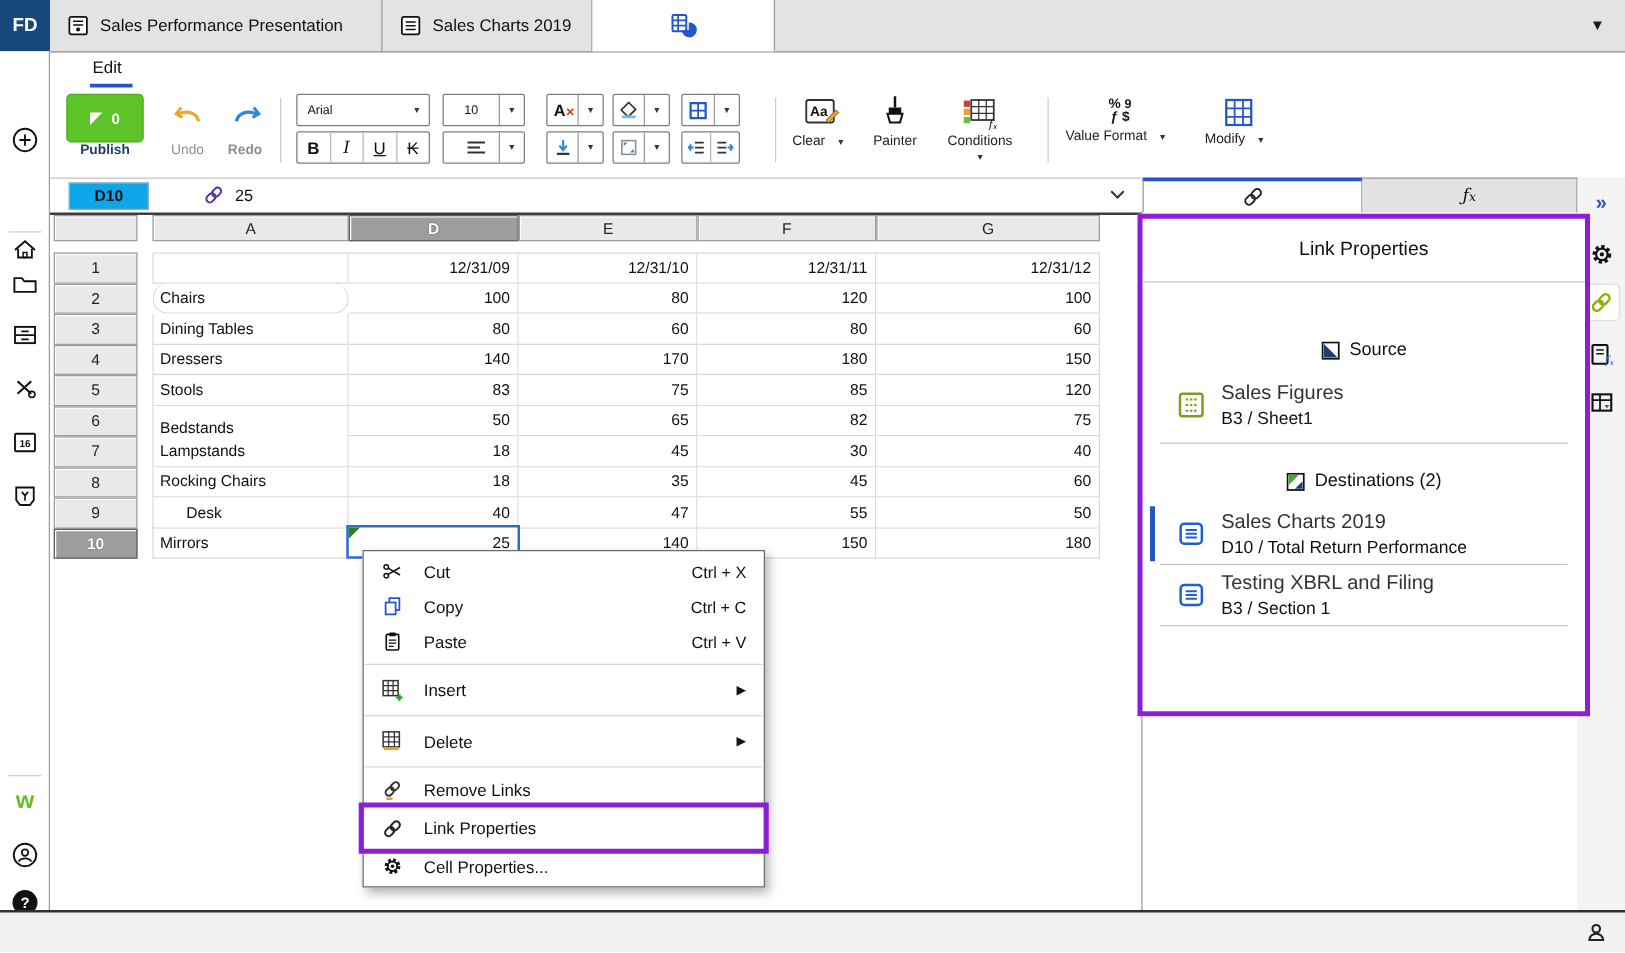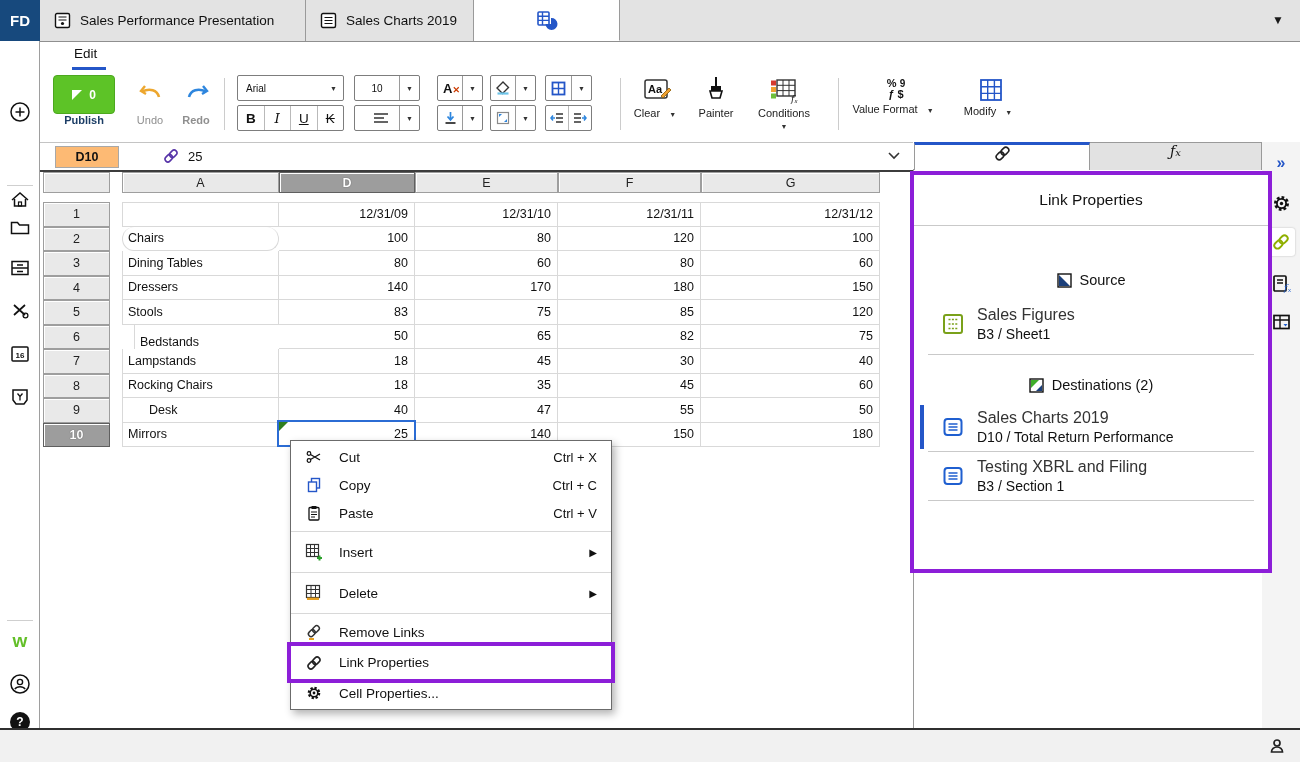--- a/index.html
+++ b/index.html
@@ -43,26 +43,26 @@
   .combo .sect{border-left:1px solid #9a9a9a;align-self:stretch;display:flex;align-items:center;}
   .btngrp{border:1px solid #7d7d7d;border-radius:2px;background:#fff;display:flex;height:26px;box-sizing:border-box;}
   .btngrp>div{flex:1;display:flex;align-items:center;justify-content:center;font-size:13.5px;border-left:1px solid #b9b9b9;}
   .btngrp>div:first-child{border-left:none;}
   .big-tool{display:flex;flex-direction:column;align-items:center;gap:3px;}
   .fx-it{font-family:"DejaVu Serif",serif;font-style:italic;}
 
   
   .formula-bar{left:40px;top:142px;width:873px;height:27px;background:#fff;border-top:1px solid #c4c4c4;
                border-bottom:2px solid #3c3c3c;box-sizing:content-box;}
-  .cellref{left:15px;top:3px;width:62px;height:20px;background:#fdba74;border:1px solid #a8a8a8;
+  .cellref{left:15px;top:3px;width:62px;height:20px;background:#0ea5e9;border:1px solid #a8a8a8;
            display:flex;align-items:center;justify-content:center;font-size:12.5px;font-weight:bold;}
   .fb-val{top:6px;font-size:13px;}
 
   
-  .ptab{top:142px;height:28px;display:flex;justify-content:center;box-sizing:border-box;}
+  .ptab{top:142px;height:28px;display:flex;align-items:center;justify-content:center;box-sizing:border-box;}
   .ptab-link{left:914px;width:176px;background:#fff;border-top:3px solid #2456c8;border-left:1px solid #9a9a9a;border-right:1px solid #9a9a9a;}
   .ptab-fx{left:1090px;width:172px;background:#e2e2e2;border-top:1px solid #9a9a9a;border-right:1px solid #9a9a9a;font-size:14px;}
   .right-strip{left:1262px;top:142px;width:38px;height:586px;background:#f4f4f4;}
   .rs-ic{left:5px;width:28px;height:28px;display:flex;align-items:center;justify-content:center;border-radius:3px;}
   .rs-ic.active{background:#fff;box-shadow:0 0 2px rgba(0,0,0,.25);}
   .chev2{color:#2456c8;font-weight:bold;font-size:16px;}
 
   
   .hdr{background:#e9e9e9;border:1px solid #9e9e9e;box-shadow:inset 1px 1px 0 #fff;box-sizing:border-box;
        display:flex;align-items:center;justify-content:center;font-size:12.5px;color:#222;}
@@ -427,21 +427,21 @@
       <div class="abs cell num" style="left: 415px; top: 275.5px; width: 143px; height: 24.5px; border-top: none;">170</div>
       <div class="abs cell num" style="left: 558px; top: 275.5px; width: 143px; height: 24.5px; border-top: none;">180</div>
       <div class="abs cell num" style="left: 701px; top: 275.5px; width: 179px; height: 24.5px; border-top: none;">150</div>
       <div class="abs hdr" style="left: 43px; top: 300px; width: 67px; height: 24.5px;">5</div>
       <div class="abs cell lab" style="left: 122px; top: 300px; width: 157px; height: 24.5px; border-left: 1px solid rgb(217, 217, 217); border-top: none;">Stools</div>
       <div class="abs cell num" style="left: 279px; top: 300px; width: 136px; height: 24.5px; border-top: none;">83</div>
       <div class="abs cell num" style="left: 415px; top: 300px; width: 143px; height: 24.5px; border-top: none;">75</div>
       <div class="abs cell num" style="left: 558px; top: 300px; width: 143px; height: 24.5px; border-top: none;">85</div>
       <div class="abs cell num" style="left: 701px; top: 300px; width: 179px; height: 24.5px; border-top: none;">120</div>
       <div class="abs hdr" style="left: 43px; top: 324.5px; width: 67px; height: 24.5px;">6</div>
-      <div class="abs cell lab" style="left: 134px; top: 324.5px; width: 157px; height: 35px; border-left: 1px solid rgb(217, 217, 217); border-top: none;">Bedstands</div>
+      <div class="abs cell lab" style="left: 122px; top: 324.5px; width: 157px; height: 35px; border-left: 1px solid rgb(217, 217, 217); border-top: none;">Bedstands</div>
       <div class="abs cell num" style="left: 279px; top: 324.5px; width: 136px; height: 24.5px; border-top: none;">50</div>
       <div class="abs cell num" style="left: 415px; top: 324.5px; width: 143px; height: 24.5px; border-top: none;">65</div>
       <div class="abs cell num" style="left: 558px; top: 324.5px; width: 143px; height: 24.5px; border-top: none;">82</div>
       <div class="abs cell num" style="left: 701px; top: 324.5px; width: 179px; height: 24.5px; border-top: none;">75</div>
       <div class="abs hdr" style="left: 43px; top: 349px; width: 67px; height: 24.5px;">7</div>
       <div class="abs cell lab" style="left: 122px; top: 349px; width: 157px; height: 24.5px; border-left: 1px solid rgb(217, 217, 217); border-top: none;">Lampstands</div>
       <div class="abs cell num" style="left: 279px; top: 349px; width: 136px; height: 24.5px; border-top: none;">18</div>
       <div class="abs cell num" style="left: 415px; top: 349px; width: 143px; height: 24.5px; border-top: none;">45</div>
       <div class="abs cell num" style="left: 558px; top: 349px; width: 143px; height: 24.5px; border-top: none;">30</div>
       <div class="abs cell num" style="left: 701px; top: 349px; width: 179px; height: 24.5px; border-top: none;">40</div>

